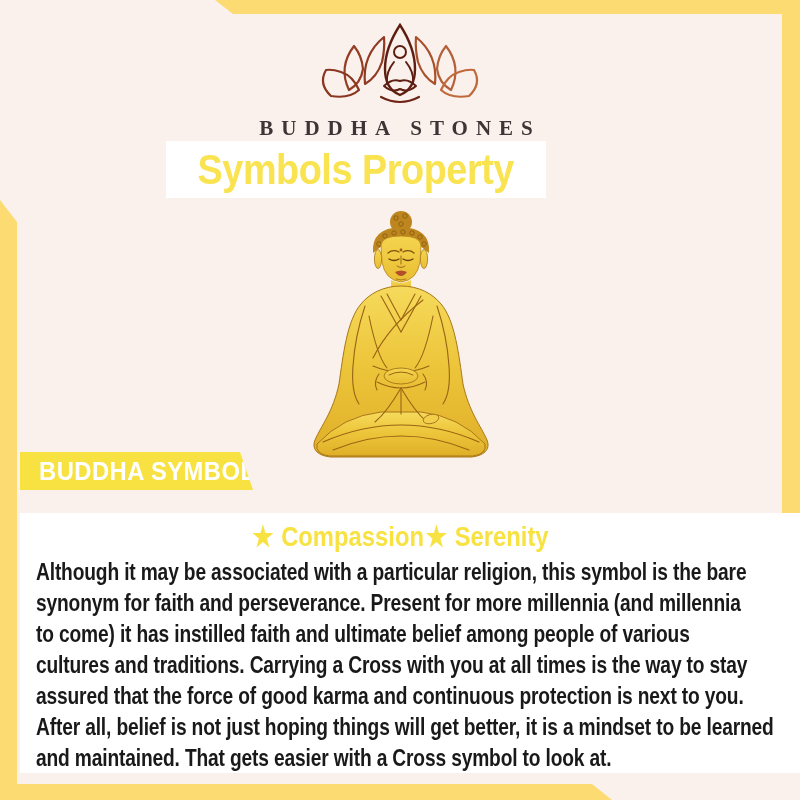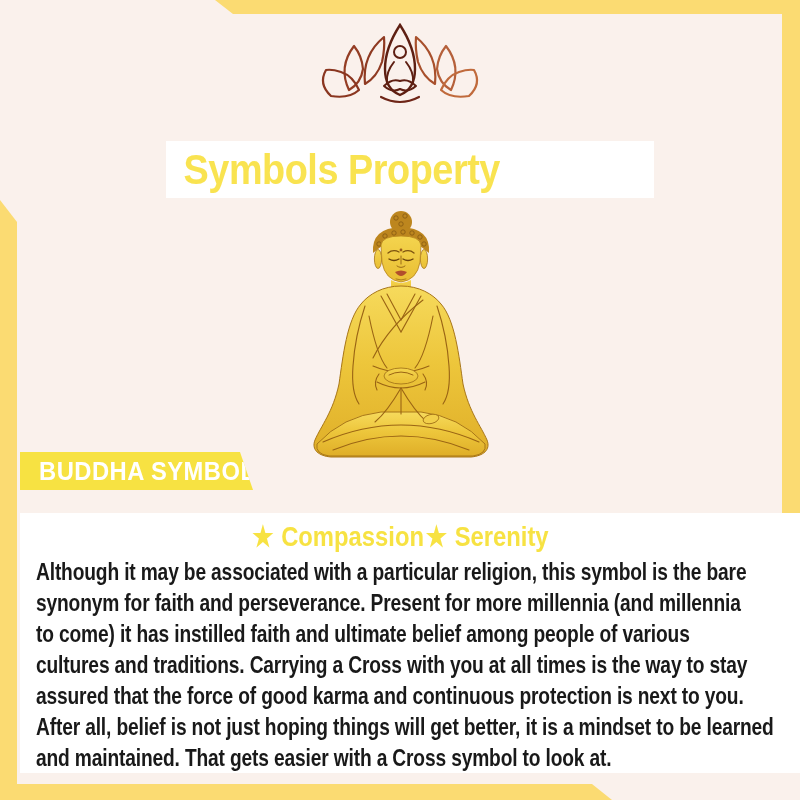--- a/index.html
+++ b/index.html
@@ -30,22 +30,22 @@
     clip-path:polygon(0 0,17px 22px,17px 600px,0 600px);}
   .band-bottom{position:absolute;left:0;top:784px;width:612px;height:16px;
     background:var(--border-yellow);
     clip-path:polygon(0 0,592px 0,612px 16px,0 16px);}
   
   .logo{position:absolute;left:297px;top:22px;width:206px;height:92px;}
   .brand-name{position:absolute;left:0;right:0;top:116px;text-align:center;
     font-family:"Liberation Serif",serif;font-size:21px;font-weight:600;
     letter-spacing:8px;color:var(--brand-text);}
   
-  .title-banner{position:absolute;left:166px;top:141px;width:488px;height:57px;
-    background:var(--white);display:flex;align-items:center;justify-content:flex-start;}
+  .title-banner{position:absolute;left:166px;top:141px;width:380px;height:57px;
+    background:var(--white);display:flex;align-items:center;justify-content:center;}
   .title-text{font-size:42px;font-weight:bold;color:var(--title-yellow);
     transform:scaleX(0.9);white-space:nowrap;letter-spacing:-0.5px;}
   
   .statue{position:absolute;left:303px;top:206px;width:196px;height:256px;}
   
   .badge{position:absolute;left:20px;top:452px;width:233px;height:38px;
     background:var(--accent-yellow);
     clip-path:polygon(0 0,220px 0,233px 38px,0 38px);
     display:flex;align-items:center;}
   .badge-label{padding-left:20px;font-size:25px;font-weight:bold;
@@ -90,20 +90,21 @@
       <path d="M57,24 Q41,45 52,68 Q64,61 66,47 Q65,34 57,24 Z" stroke="#943D24" stroke-width="2.2" fill="none" stroke-linejoin="round"></path>
       <path d="M29,48 Q21,62 34,74 Q52,77 62,68 Q56,54 44,50 Q35,47 29,48 Z" stroke="#8A3620" stroke-width="2.2" fill="none" stroke-linejoin="round"></path>
 
       <path d="M119,15 Q141,33 138,62 Q126,55 121,40 Q118,27 119,15 Z" stroke="#A8502C" stroke-width="2.2" fill="none" stroke-linejoin="round"></path>
       <path d="M149,24 Q165,45 154,68 Q142,61 140,47 Q141,34 149,24 Z" stroke="#B5603A" stroke-width="2.2" fill="none" stroke-linejoin="round"></path>
       <path d="M177,48 Q185,62 172,74 Q154,77 144,68 Q150,54 162,50 Q171,47 177,48 Z" stroke="#C06A3C" stroke-width="2.2" fill="none" stroke-linejoin="round"></path>
 
       <path d="M84,75 Q103,85 122,75" stroke="#6E2517" stroke-width="2.2" fill="none" stroke-linecap="round"></path>
     </svg>
   </div>
+  <div class="brand-name">BUDDHA STONES</div>
 
   <div class="title-banner">
     <div class="title-text">Symbols Property</div>
   </div>
 
   <div class="statue">
     <svg width="196" height="256" viewBox="0 0 196 256" fill="none">
       <defs>
         <linearGradient id="gold" x1="0" y1="0" x2="0" y2="1">
           <stop offset="0" stop-color="#F6DA5C"></stop>

